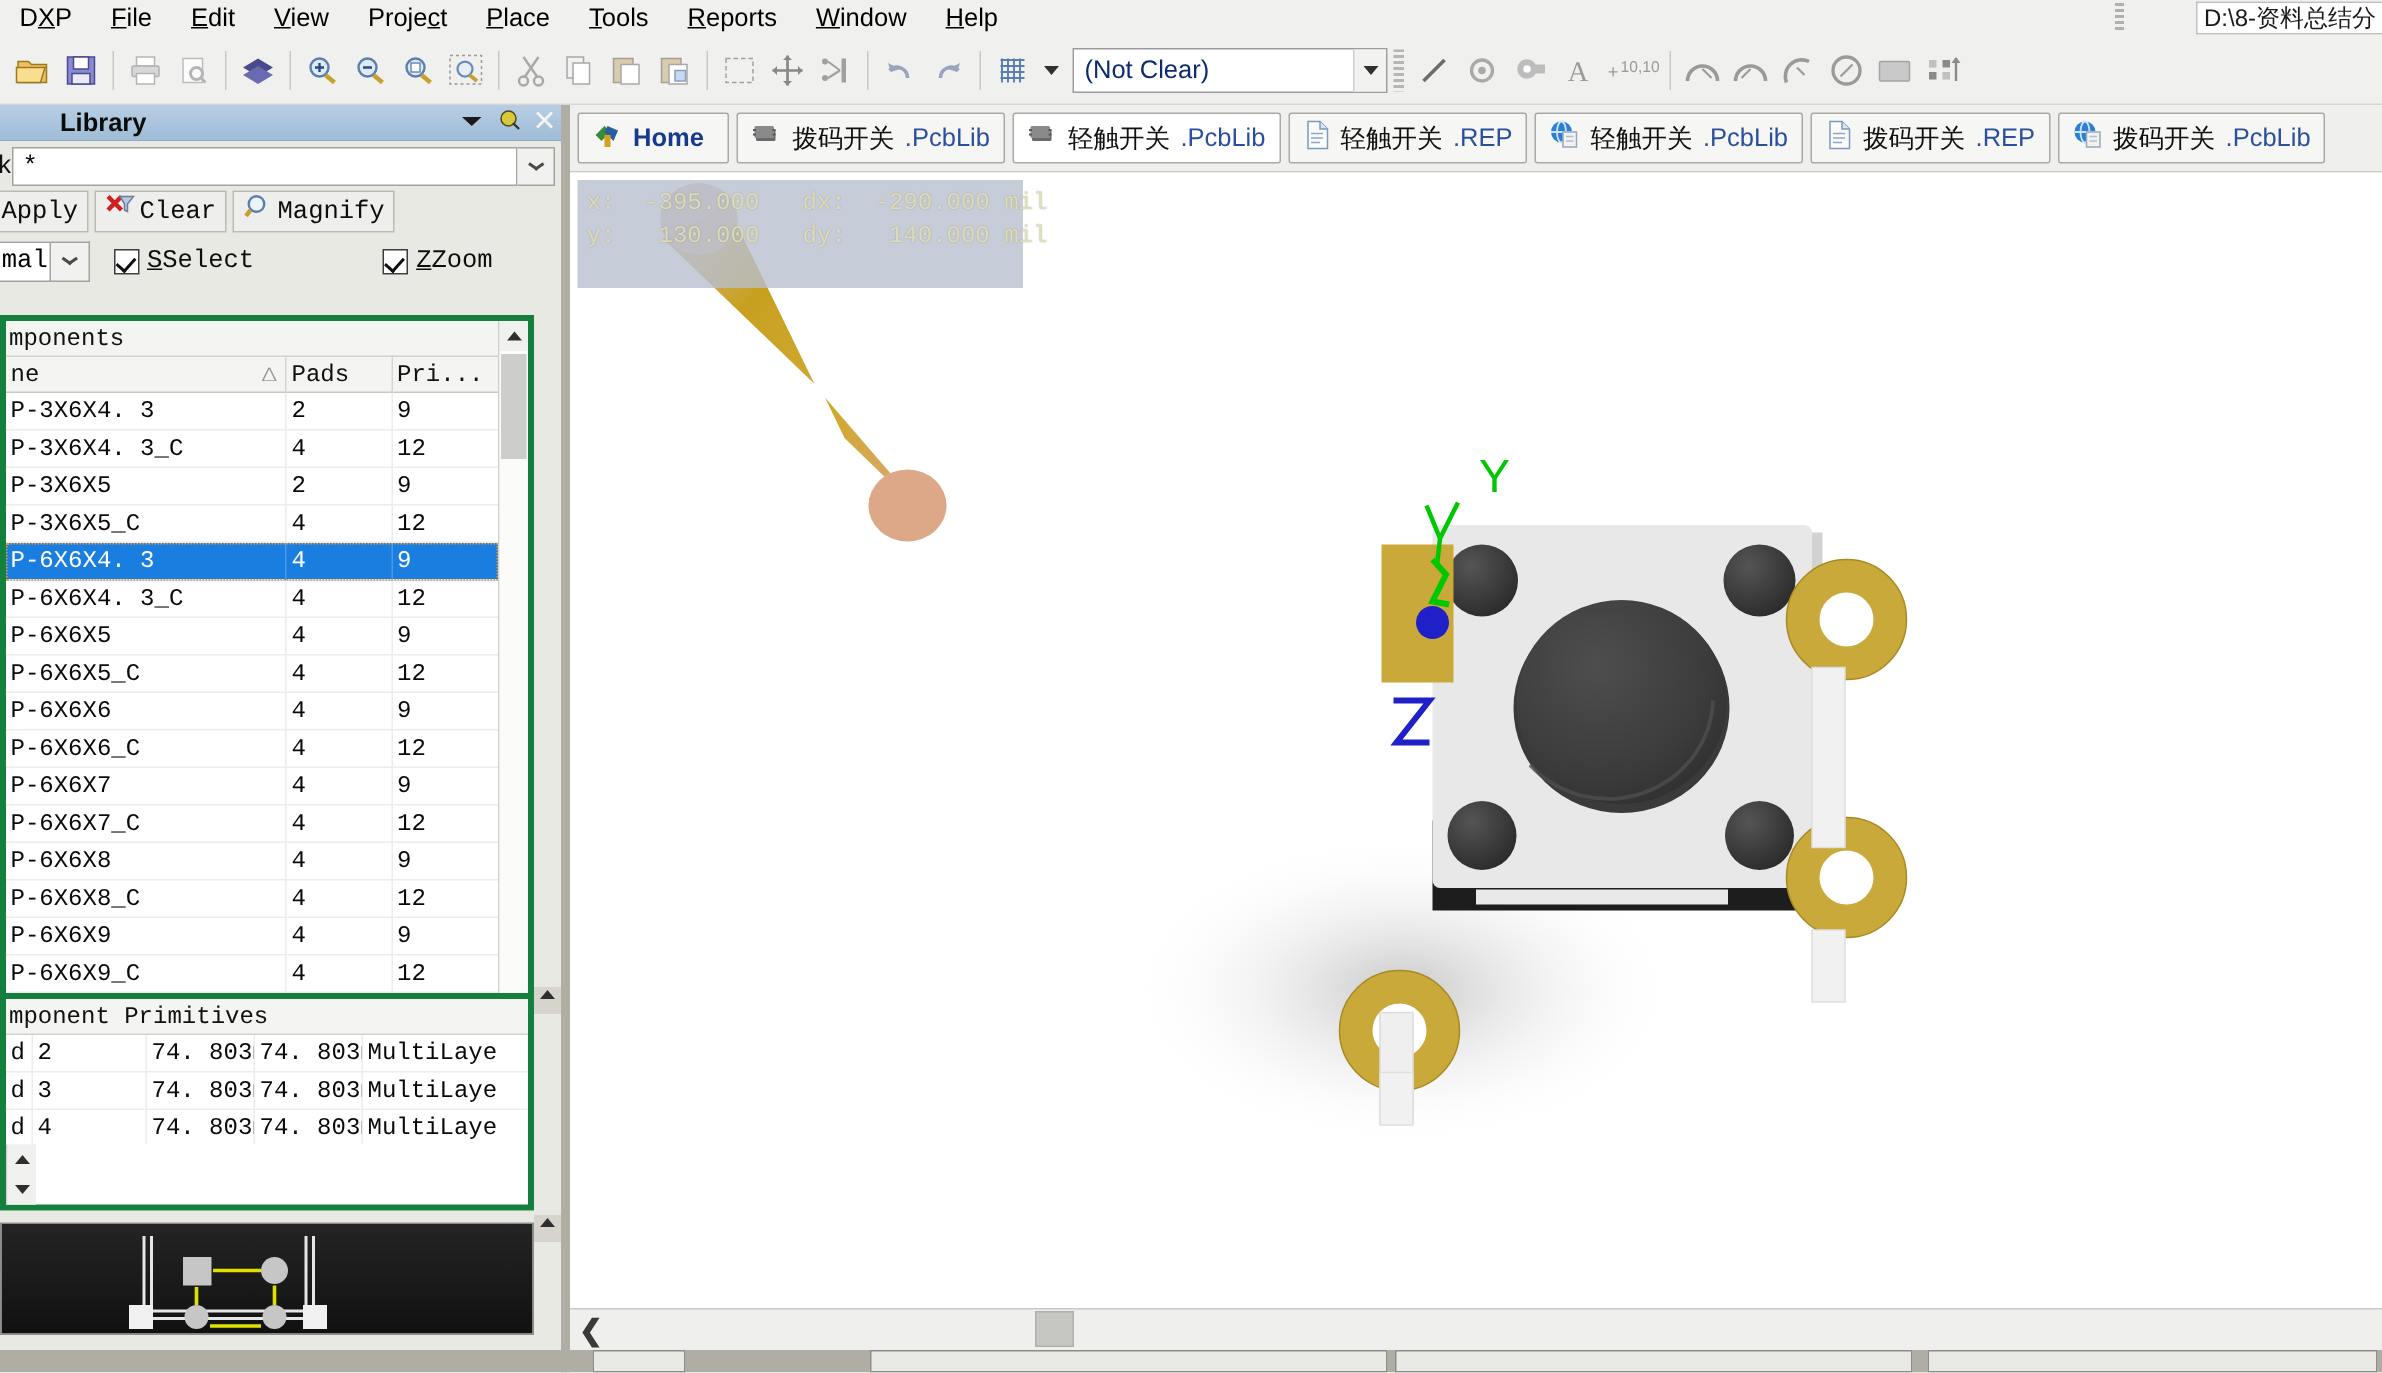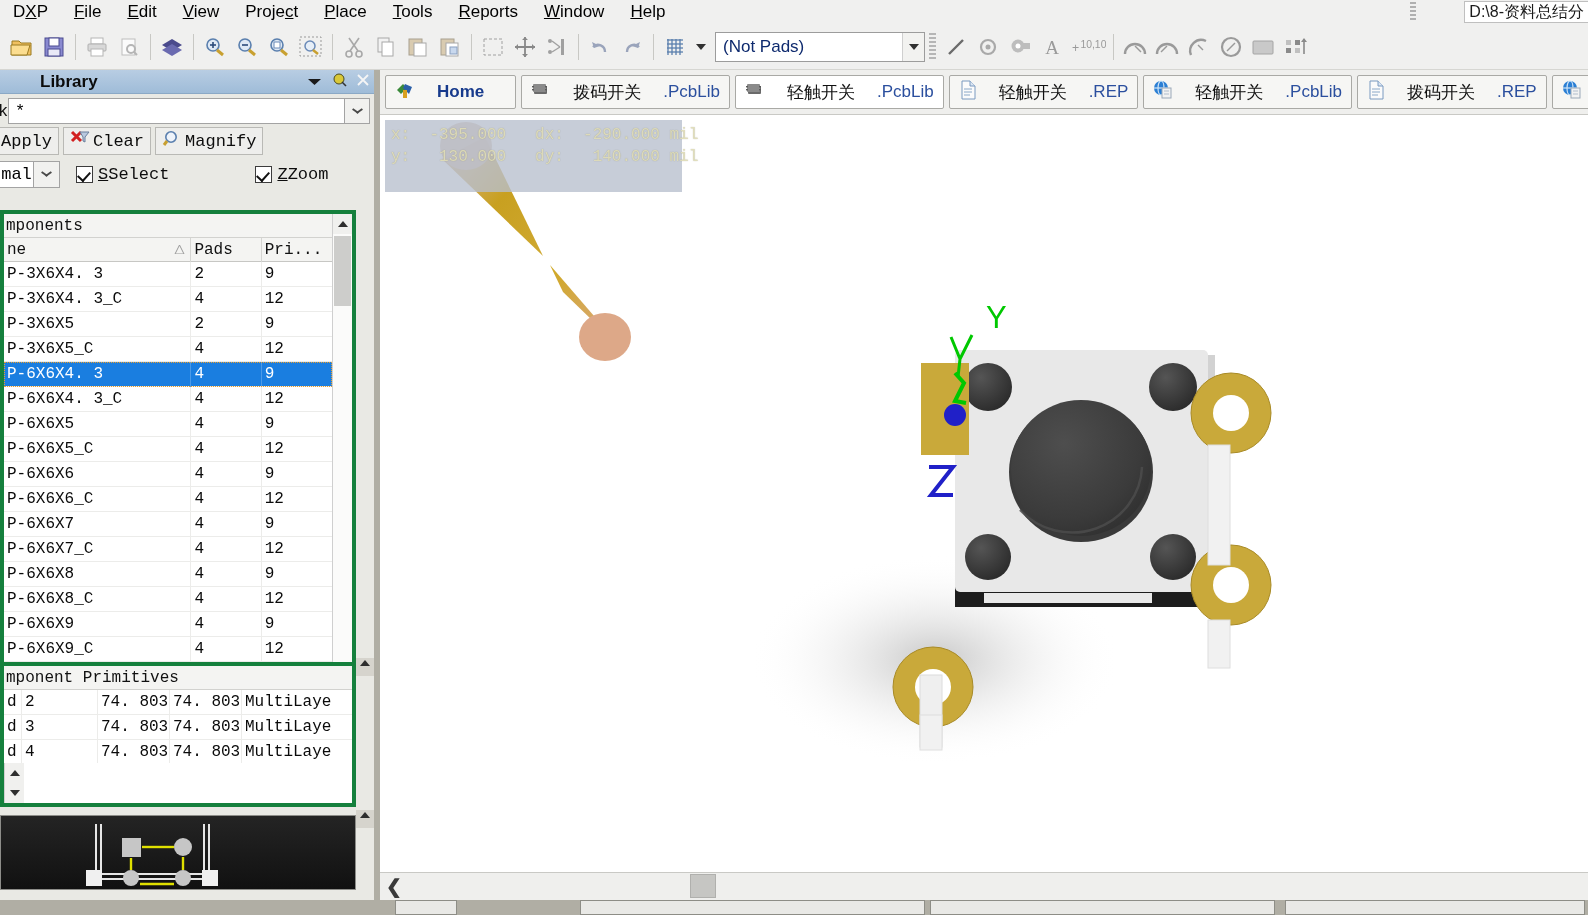--- a/index.html
+++ b/index.html
@@ -130,21 +130,21 @@
   .outer-sb { position:absolute; width: 18px; background:#d6d4cd; display:flex; flex-direction:column; align-items:center;}
 
   
   .tabbar {
     position: absolute; left: 380px; top: 70px; width: 1208px; height: 45px;
     background: #efefed; border-bottom: 1px solid #c9c9c5;
     display: flex; align-items: center; padding-left: 5px; gap: 5px;
   }
   .tab {
     height: 33px; background: #f6f6f4; border: 1px solid #a9a9a5; border-radius: 2px;
-    display: flex; align-items: center; padding: 16px 9px; gap: 22px;
+    display: flex; align-items: center; padding: 16px 9px; gap: 7px;
     font-size: 17px; color: #101010; white-space: nowrap;
   }
   .tab .ext { color: #2b4f9e; }
   .tab.home .lbl { color: #173a8c; font-weight: bold; }
 
   
   .canvas {
     position: absolute; left: 380px; top: 115px; width: 1208px; height: 757px;
     background: #ffffff; overflow: hidden;
   }
@@ -330,21 +330,21 @@
             <line x1="12" y1="3" x2="12" y2="19"></line>
             <line x1="16" y1="3" x2="16" y2="19"></line>
           </g>
         </svg>
     </div>
     <div class="tb-btn" style="width:18px">
         <div class="caret-dn"></div>
       </div>
 
     <div class="tb-combo">
-      <div class="val">(Not Pads)</div>
+      <div class="val">(Not Clear)</div>
       <div class="arw">
           <div class="caret-dn"></div>
         </div>
     </div>
 
     <div class="tb-grip"></div>
     <div class="tb-btn">
       <svg width="22" height="22" viewBox="0 0 22 22">
           <line x1="4" y1="18" x2="18" y2="4" stroke="#6b6b6b" stroke-width="2.4"></line>
         </svg>

